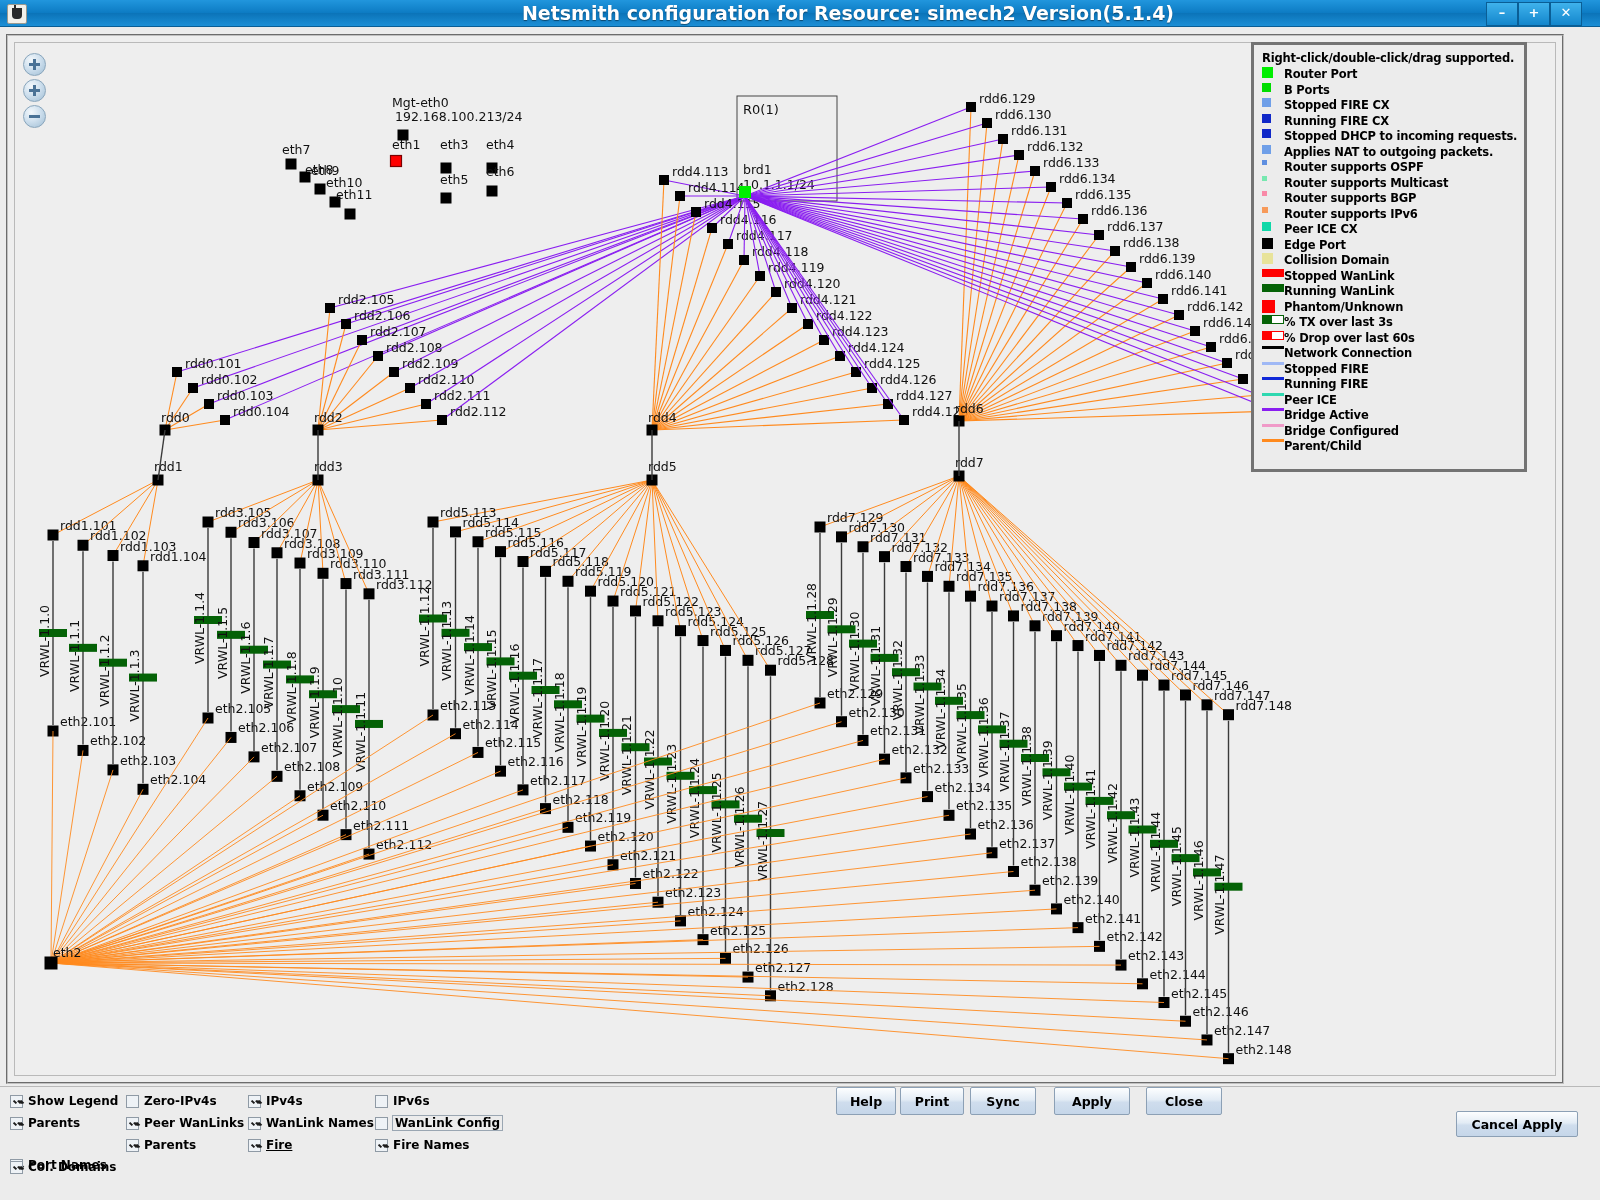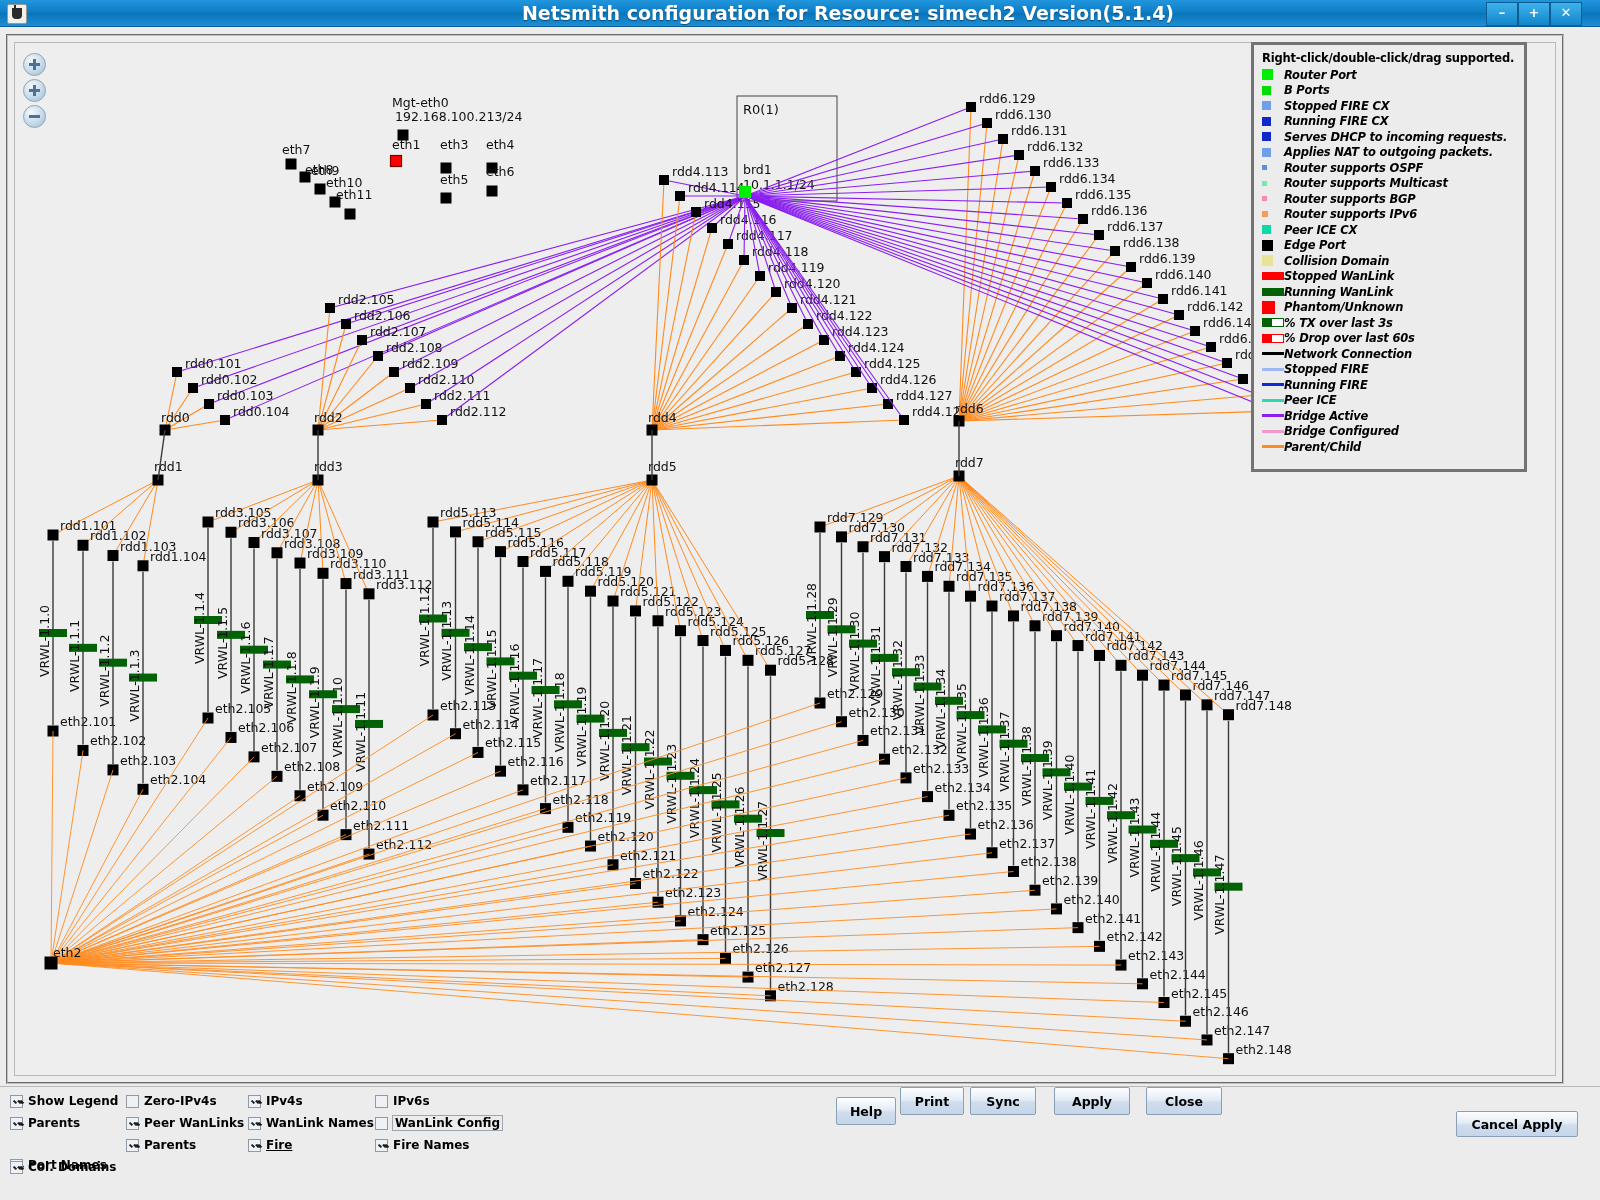--- a/index.html
+++ b/index.html
@@ -54,21 +54,21 @@
     border:1px solid #8aa6bc;}
   .zoombtn:after{content:"";position:absolute;left:5px;top:9px;width:11px;height:3px;background:#4a7296;}
   .zoombtn.plus:before{content:"";position:absolute;left:9px;top:5px;width:3px;height:11px;background:#4a7296;}
 
   
   #legend{
     position:absolute;left:1251px;top:42px;width:276px;height:430px;
     background:#ececec;border:3px solid #737373;padding:4px 0 0 0;box-sizing:border-box;
   }
   #legend-head{font-size:11.5px;font-weight:bold;color:#000;padding:2px 0 2px 8px;letter-spacing:-.2px;}
-  .leg-row{height:15.5px;display:flex;align-items:center;padding-left:8px;font-style:italic;}
+  .leg-row{height:15.5px;display:flex;align-items:flex-start;padding-left:8px;}
   .leg-sw{width:22px;flex:0 0 22px;display:flex;align-items:center;justify-content:flex-start;}
   .leg-label{font-size:11.5px;font-weight:bold;color:#000;white-space:nowrap;letter-spacing:-.2px;}
   .sq{display:inline-block;}
   .ln{display:inline-block;height:3px;width:22px;}
 
   
   #bottom{position:absolute;left:0;top:1086px;width:1600px;height:114px;background:#ececec;
           border-top:1px solid #b9b9b9;}
   .cbrow{position:absolute;display:flex;align-items:center;height:20px;}
   .cb{width:13px;height:13px;border:1px solid #8f9aa5;background:#eef2f6;
@@ -810,21 +810,21 @@
         <div class="leg-row">
           <div class="leg-sw">
             <span class="sq" style="width:9px;height:9px;background:#1028c8"></span>
           </div>
           <div class="leg-label">Running FIRE CX</div>
         </div>
         <div class="leg-row">
           <div class="leg-sw">
             <span class="sq" style="width:9px;height:9px;background:#1028c8"></span>
           </div>
-          <div class="leg-label">Serves DHCP to incoming requests.</div>
+          <div class="leg-label">Stopped DHCP to incoming requests.</div>
         </div>
         <div class="leg-row">
           <div class="leg-sw">
             <span class="sq" style="width:9px;height:9px;background:#6f9fe8"></span>
           </div>
           <div class="leg-label">Applies NAT to outgoing packets.</div>
         </div>
         <div class="leg-row">
           <div class="leg-sw">
             <span class="sq" style="width:5px;height:5px;background:#5f8fe0"></span>
@@ -995,21 +995,21 @@
         <div class="cbrow" style="left: 375px; top: 48px;">
           <span class="cb on"></span>
           <span class="cb-text">Fire Names</span>
         </div>
         <div class="cbrow" style="left: 10px; top: 70px;">
           <span class="cb on"></span>
           <span class="cb-text">Col. Domains</span>
         </div>
       </div>
     <div id="button-area">
-        <div class="btn" style="left: 836px; top: 10px; width: 58px;">Help</div>
+        <div class="btn" style="left: 836px; top: 0px; width: 58px;">Help</div>
         <div class="btn" style="left: 900px; top: 0px; width: 62px;">Print</div>
         <div class="btn" style="left: 970px; top: 0px; width: 64px;">Sync</div>
         <div class="btn" style="left: 1054px; top: 0px; width: 74px;">Apply</div>
         <div class="btn" style="left: 1146px; top: 0px; width: 74px;">Close</div>
         <div class="btn" style="left: 1456px; top: 24px; width: 120px; height: 24px;">Cancel Apply</div>
       </div>
 
   </div>
 </div>
 

